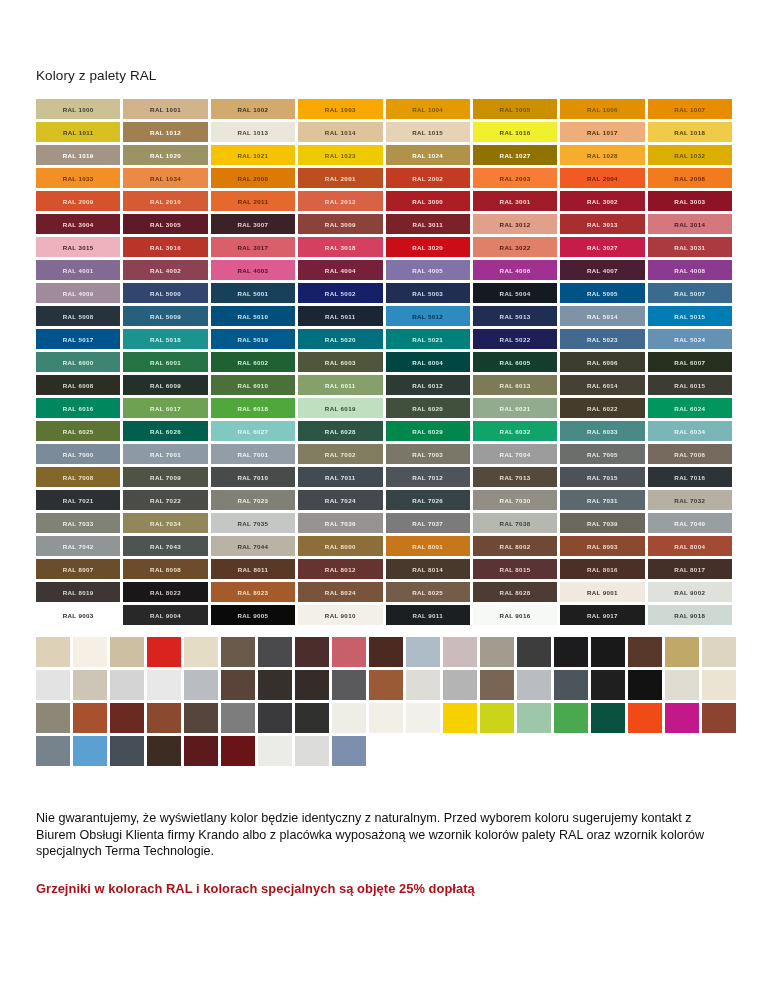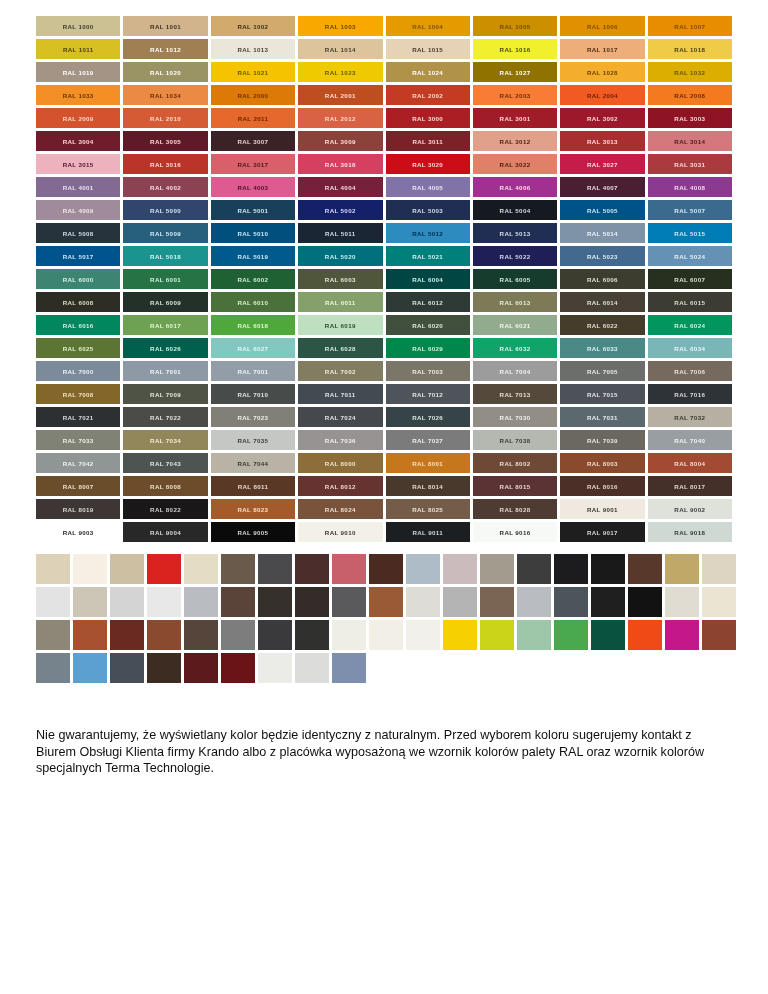--- a/index.html
+++ b/index.html
@@ -84,20 +84,23 @@
     font-weight: 700;
     color: #b01116;
     letter-spacing: 0.05px;
   }
 </style>
 </head>
 <body>
 
 <div class="page">
 
+  <div id="ral-title-wrap">
+    <h2 class="section-title">Kolory z palety RAL</h2>
+  </div>
 
   <div class="ral-grid" id="ral-grid">
       <div class="ral-cell" style="background: rgb(204, 193, 147); color: rgb(60, 60, 50);">RAL 1000</div>
       <div class="ral-cell" style="background: rgb(210, 180, 140); color: rgb(60, 50, 40);">RAL 1001</div>
       <div class="ral-cell" style="background: rgb(210, 170, 109); color: rgb(60, 48, 24);">RAL 1002</div>
       <div class="ral-cell" style="background: rgb(249, 168, 0); color: rgb(107, 74, 0);">RAL 1003</div>
       <div class="ral-cell" style="background: rgb(228, 155, 0); color: rgb(122, 83, 0);">RAL 1004</div>
       <div class="ral-cell" style="background: rgb(203, 143, 0); color: rgb(110, 78, 0);">RAL 1005</div>
       <div class="ral-cell" style="background: rgb(225, 144, 0); color: rgb(125, 80, 0);">RAL 1006</div>
       <div class="ral-cell" style="background: rgb(232, 140, 0); color: rgb(125, 74, 0);">RAL 1007</div>
@@ -352,14 +355,15 @@
         <div class="sw" style="background: rgb(92, 26, 28);"></div>
         <div class="sw" style="background: rgb(106, 20, 24);"></div>
         <div class="sw" style="background: rgb(235, 235, 232);"></div>
         <div class="sw" style="background: rgb(220, 220, 218);"></div>
         <div class="sw" style="background: rgb(126, 143, 174);"></div>
       </div>
     </div>
 
   <p class="note">Nie gwarantujemy, że wyświetlany kolor będzie identyczny z naturalnym. Przed wyborem koloru sugerujemy kontakt z Biurem Obsługi Klienta firmy Krando albo z placówka wyposażoną we wzornik kolorów palety RAL oraz wzornik kolorów specjalnych Terma Technologie.</p>
 
+  <p class="warning">Grzejniki w kolorach RAL i kolorach specjalnych są objęte 25% dopłatą</p>
 
 </div>
 
 </body></html>

